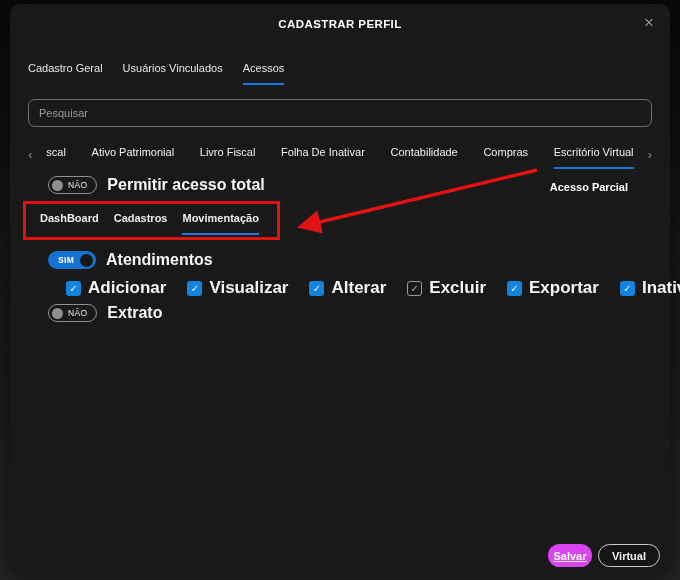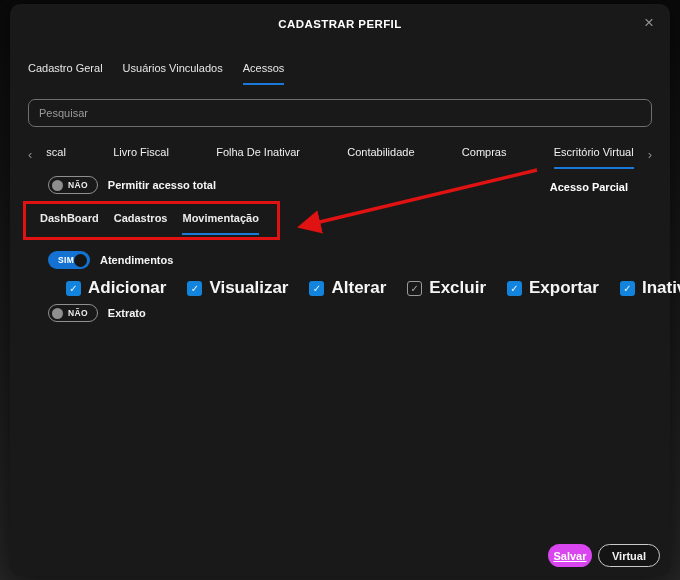--- a/index.html
+++ b/index.html
@@ -53,25 +53,25 @@
   }
   .module-tab.active { border-bottom-color:#1a78d9; }
   
   .toggle-row { position:absolute; display:flex; align-items:center; gap:10px; }
   .toggle {
     display:inline-flex; align-items:center; height:18px; border-radius:10px;
     cursor:pointer; flex:none;
   }
   .toggle.off { border:1px solid #8f8f8f; background:transparent; padding:0 9px 0 3px; gap:5px; }
   .toggle.off .knob { width:11px; height:11px; border-radius:50%; background:#8f8f8f; }
-  .toggle.off .state { font-size:8.5px; font-weight:bold; color:#ececec; letter-spacing:.3px; }
-  .toggle.on { background:#1473d2; padding:0 3px 0 10px; gap:0; }
+  .toggle.off .state { font-size:8.5px; font-weight:normal; color:#ececec; letter-spacing:.3px; }
+  .toggle.on { background:#1473d2; padding:0 3px 0 10px; gap:6px; }
   .toggle.on .state { font-size:8.5px; font-weight:bold; color:#ffffff; letter-spacing:.3px; }
   .toggle.on .knob { width:13px; height:13px; border-radius:50%; background:#161616; }
-  .toggle-label { font-size:11px; font-weight:bold; color:#f5f5f5;text-align:center; }
+  .toggle-label { font-size:16px; font-weight:bold; color:#f5f5f5;text-align:center; }
   .partial-label {
     position:absolute; top:177px; right:42px;
     font-size:11px; font-weight:bold; color:#ffffff;
   }
   
   .sub-tabs { position:absolute; top:208px; left:30px; display:flex; gap:15px;font-weight:bold; }
   .sub-tab {
     font-size:11px; color:#ededed; padding-bottom:9px; cursor:pointer;
     border-bottom:2.5px solid transparent; white-space:nowrap;
   }
@@ -116,20 +116,21 @@
     <div class="main-tab">Usuários Vinculados</div>
     <div class="main-tab active">Acessos</div>
   </div>
 
   <input class="search-box" type="text" placeholder="Pesquisar" style="">
 
   <div class="module-strip">
     <span class="strip-chevron">‹</span>
     <div class="module-items">
       <span class="module-tab">scal</span>
+      <span class="module-tab">Ativo Patrimonial</span>
       <span class="module-tab">Livro Fiscal</span>
       <span class="module-tab">Folha De Inativar</span>
       <span class="module-tab">Contabilidade</span>
       <span class="module-tab">Compras</span>
       <span class="module-tab active">Escritório Virtual</span>
     </div>
     <span class="strip-chevron">›</span>
   </div>
 
   <div class="toggle-row" style="top:172px; left:38px;">

